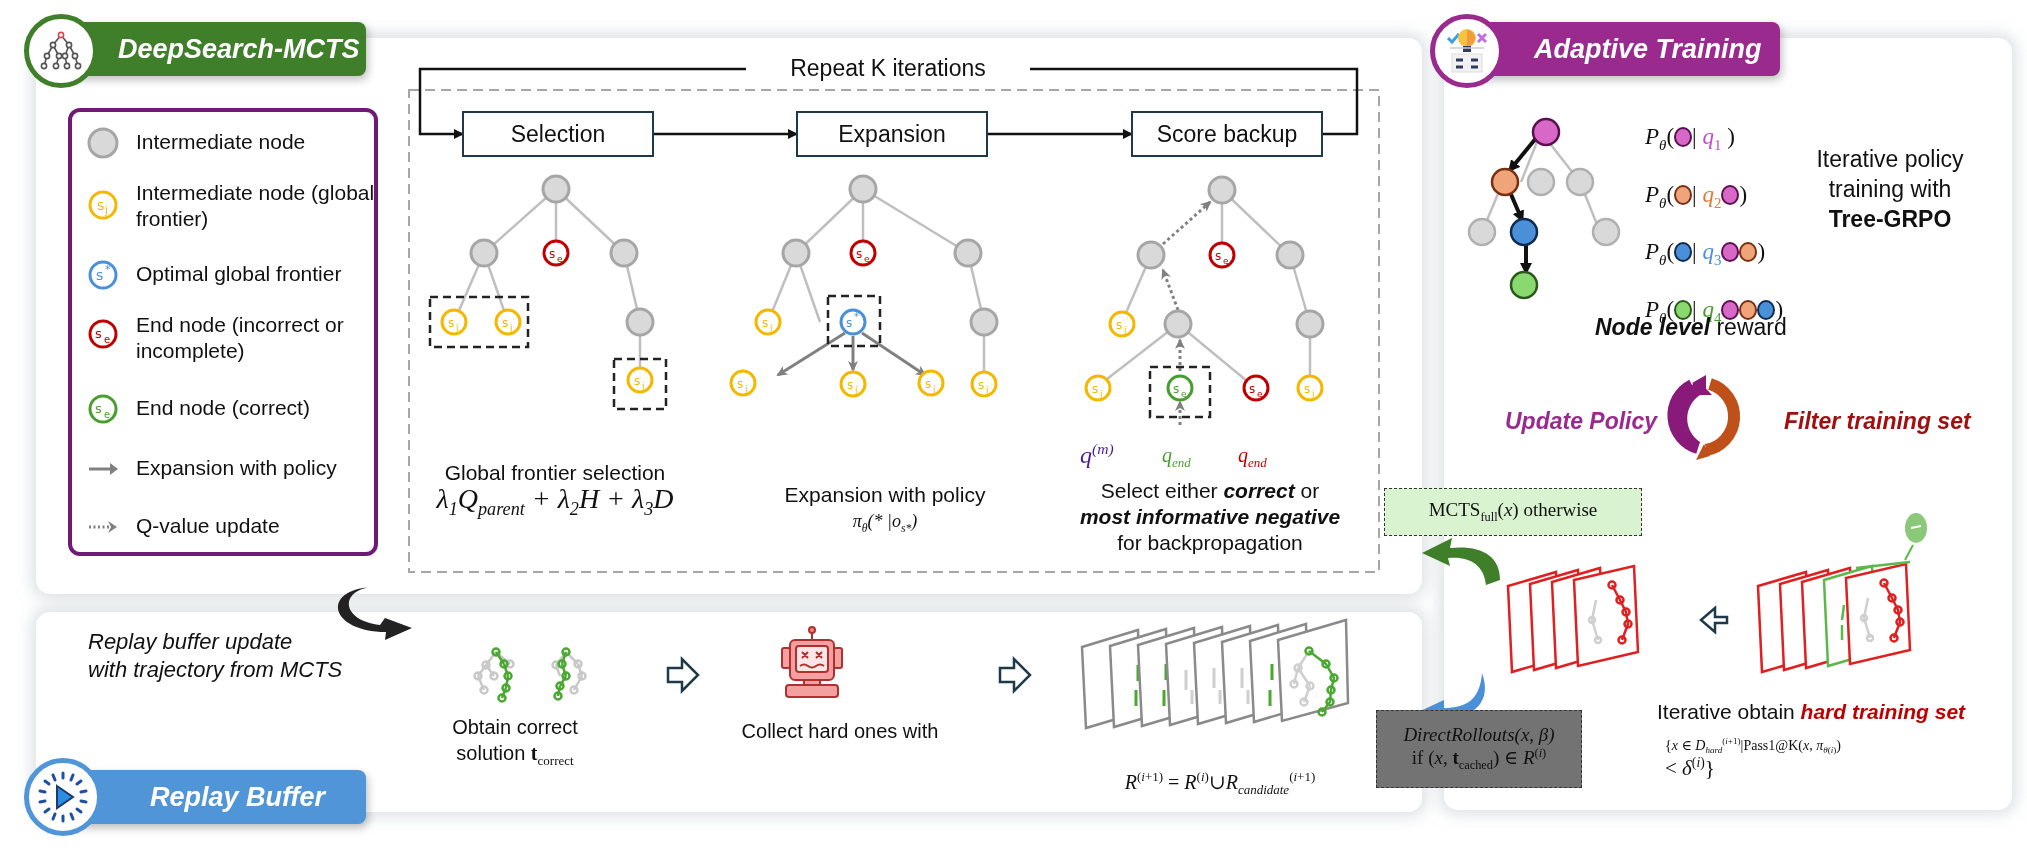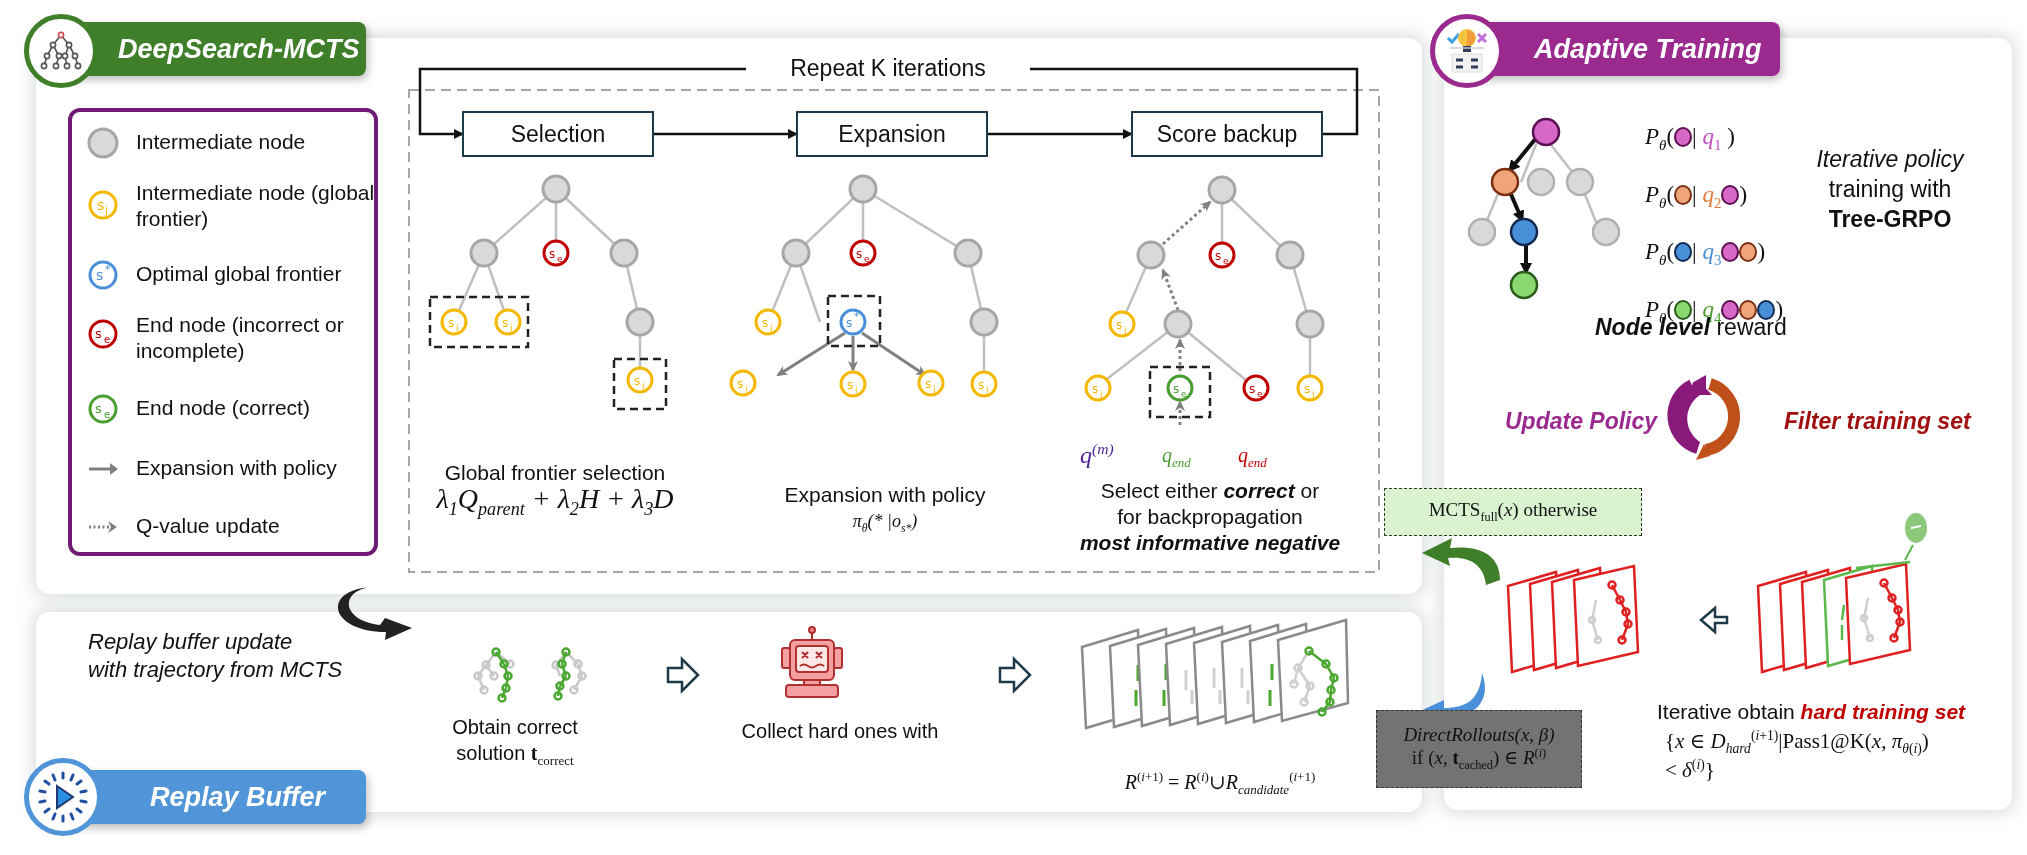--- a/index.html
+++ b/index.html
@@ -343,22 +343,22 @@
 <div class="caption" style="left:410px;top:460px;width:290px;">
   <div>Global frontier selection</div>
   <div class="math" style="font-size:28px;">λ<sub>1</sub>Q<sub>parent</sub> + λ<sub>2</sub>H + λ<sub>3</sub>D</div>
 </div>
 <div class="caption" style="left:760px;top:482px;width:250px;">
   <div>Expansion with policy</div>
   <div class="math" style="font-size:18px;">π<sub>θ</sub>(* |o<sub>s*</sub>)</div>
 </div>
 <div class="caption" style="left:1060px;top:478px;width:300px;">
   <div><span>Select either </span><b><i>correct</i></b><span> or</span></div>
+  <div><b><i>most informative negative</i></b></div>
   <div>for backpropagation</div>
-  <div><b><i>most informative negative</i></b></div>
 </div>
 
 <svg class="svgfull" viewBox="0 0 2027 855">
 
   <path d="M372 587 C340 590 340 620 380 625 L385 618 L412 628 L385 640 L386 632 C330 632 320 590 372 587 Z" fill="#222"></path>
 
   <g fill="none" stroke-width="2.5">
     <g stroke="#c8c8c8">
       <line x1="496" y1="652" x2="486" y2="665"></line>
         <line x1="486" y1="665" x2="478" y2="676"></line>
@@ -587,35 +587,35 @@
   <div><i>P</i><sub><i>θ</i></sub>(<span class="pn" style="background:#d868c8;border-color:#5a1050"></span>| <i style="color:#c050c0">q</i><sub style="color:#c050c0">1</sub> )</div>
   <div><i>P</i><sub><i>θ</i></sub>(<span class="pn" style="background:#f0a47a;border-color:#7a3010"></span>| <i style="color:#e07a3a">q</i><sub style="color:#e07a3a">2</sub><span class="pn" style="background:#d868c8;border-color:#5a1050"></span>)</div>
   <div><i>P</i><sub><i>θ</i></sub>(<span class="pn" style="background:#4a90d9;border-color:#102a50"></span>| <i style="color:#4a90d9">q</i><sub style="color:#4a90d9">3</sub><span class="pn" style="background:#d868c8;border-color:#5a1050"></span><span class="pn" style="background:#f0a47a;border-color:#7a3010"></span>)</div>
   <div><i>P</i><sub><i>θ</i></sub>(<span class="pn" style="background:#8ad870;border-color:#2a5a18"></span>| <i style="color:#4a9e2f">q</i><sub style="color:#4a9e2f">4</sub><span class="pn" style="background:#d868c8;border-color:#5a1050"></span><span class="pn" style="background:#f0a47a;border-color:#7a3010"></span><span class="pn" style="background:#4a90d9;border-color:#102a50"></span>)</div>
 </div>
 <style>
   .pn{display:inline-block;width:18px;height:20px;border-radius:50%;border:2.5px solid;vertical-align:-3px;box-sizing:border-box;}
 </style>
 
 <div class="abs" style="left:1790px;top:144px;width:200px;text-align:center;font-size:23px;line-height:30px;">
-  <div style="font-style:italic;">Iterative policy</div>
+  <div style="">Iterative policy</div>
   <div>training with</div>
   <div style="font-weight:bold;">Tree-GRPO</div>
 </div>
 <div class="abs" style="left:1595px;top:314px;font-size:23px;">
   <b><i>Node level</i></b><span> reward</span>
 </div>
 <div class="abs" style="left:1505px;top:408px;font-size:23px;font-weight:bold;font-style:italic;color:#9b2a8f;">Update Policy</div>
 <div class="abs" style="left:1784px;top:408px;font-size:23px;font-weight:bold;font-style:italic;color:#a01010;">Filter training set</div>
 
 <div class="note" style="left:1384px;top:488px;width:258px;height:48px;background:#d9f2d0;">
   <div class="mathr"><span>MCTS</span><sub>full</sub><span>(<i>x</i>) otherwise</span></div>
 </div>
 <div class="note" style="left:1376px;top:710px;width:206px;height:78px;background:#737373;">
   <div class="mathr" style="font-style:italic;">DirectRollouts(<i>x</i>, <i>β</i>)</div>
   <div class="mathr">if (<i>x</i>, <b>t</b><sub>cached</sub>) ∈ <i>R</i><sup>(<i>i</i>)</sup></div>
 </div>
 
 <div class="abs" style="left:1657px;top:700px;width:370px;font-size:21px;">
   <div><span>Iterative obtain </span><b><i style="color:#c00000">hard training set</i></b></div>
-  <div class="mathr" style="padding-left:8px;font-size:21px;margin-top:4px;">{<i>x</i> ∈ <i>D</i><sub><i>hard</i></sub><sup>(<i>i</i>+1)</sup>|Pass1@K(<i>x</i>, <i>π</i><sub><i>θ</i>(<i>i</i>)</sub>)</div>
+  <div class="mathr" style="padding-left:8px;font-size:14px;margin-top:12px;">{<i>x</i> ∈ <i>D</i><sub><i>hard</i></sub><sup>(<i>i</i>+1)</sup>|Pass1@K(<i>x</i>, <i>π</i><sub><i>θ</i>(<i>i</i>)</sub>)</div>
   <div class="mathr" style="padding-left:8px;font-size:21px;">&lt; <i>δ</i><sup>(<i>i</i>)</sup>}</div>
 </div>
 
 </body></html>

